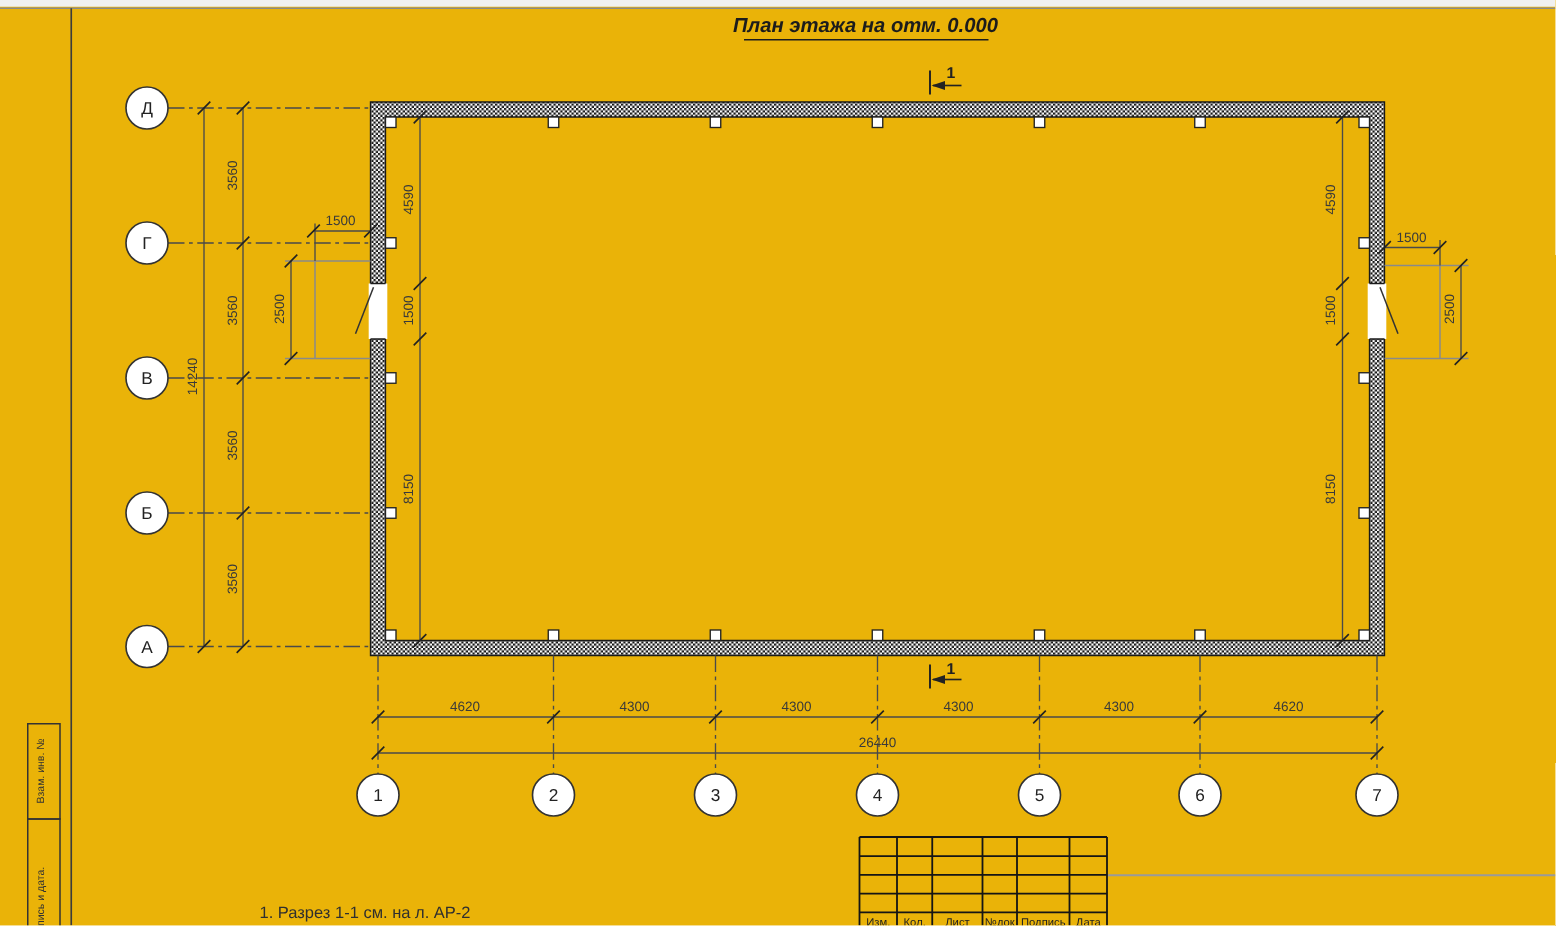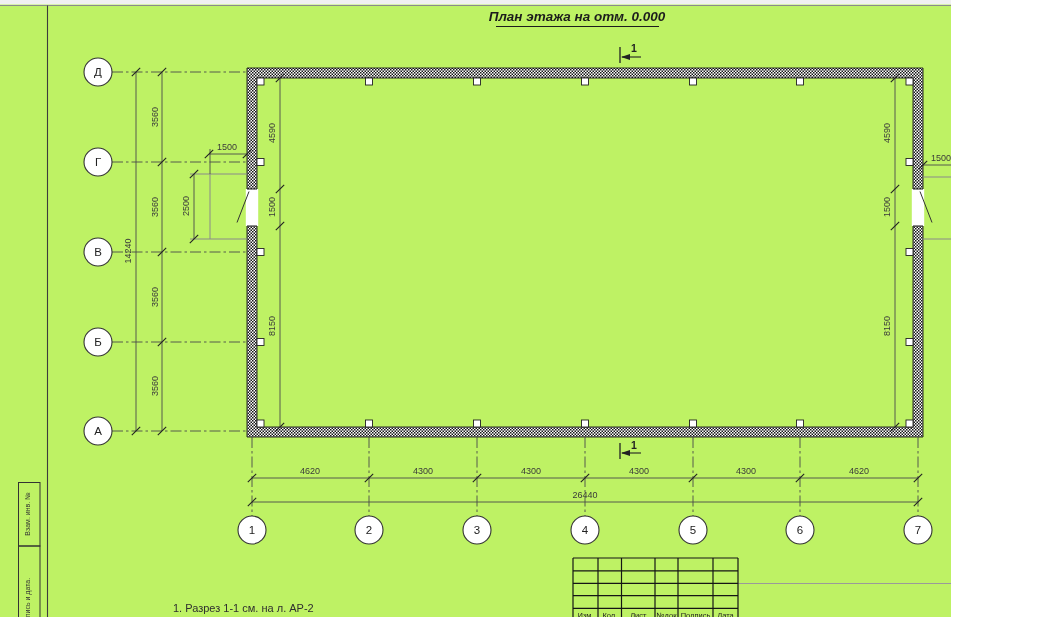--- a/index.html
+++ b/index.html
@@ -1,16 +1,16 @@
 <!DOCTYPE html>
 <html><head>
 <meta charset="utf-8">
 <style>
   html,body{margin:0;padding:0;background:#fff;}
-  .sheet{position:relative;width:951px;height:617px;background:#bef264;overflow:hidden;
+  .sheet{position:relative;width:1037px;height:617px;background:#eab308;overflow:hidden;
          font-family:"Liberation Sans",sans-serif;}
   svg{position:absolute;left:0;top:0;}
   text{font-family:"Liberation Sans",sans-serif;fill:#2f2f2f;}
   .dim-label{font-size:9px;fill:#3a3a3a;}
   .axis-label{font-size:11.5px;fill:#222;}
   .title-text{font-size:13.5px;font-style:italic;font-weight:600;fill:#1c1c1c;}
   .note-text{font-size:11px;fill:#2f2f2f;}
   .stamp-text{font-size:7px;fill:#333;}
   .tb-text{font-size:7.5px;fill:#222;}
   .section-label{font-size:10.5px;fill:#222;font-weight:600;}

